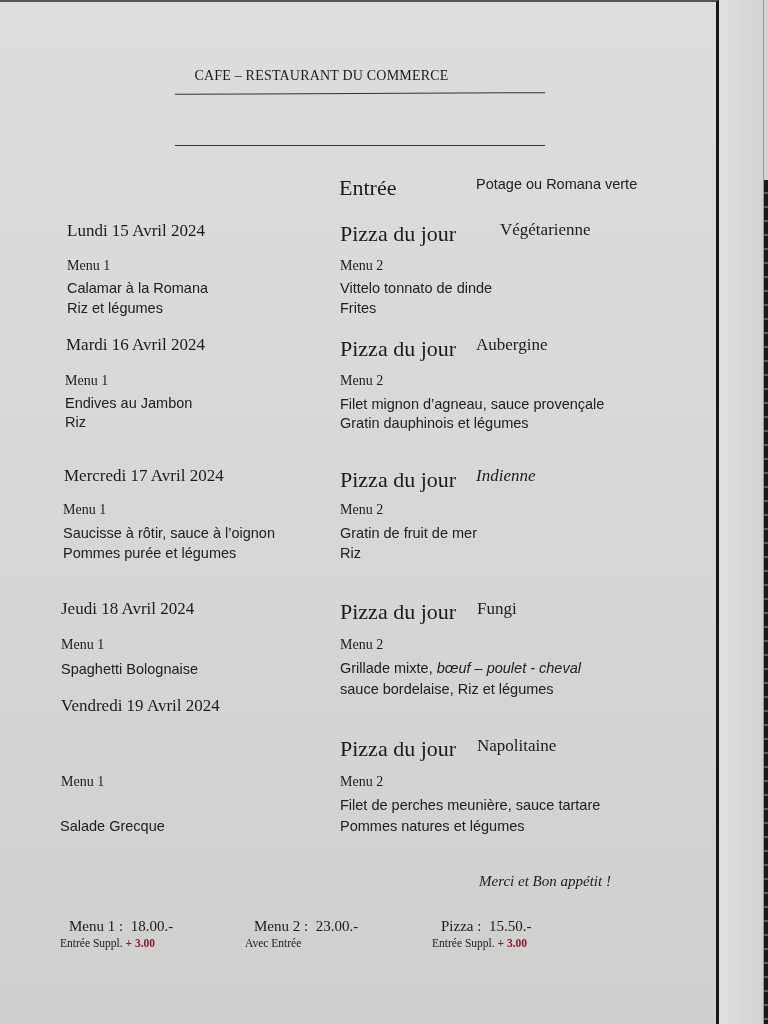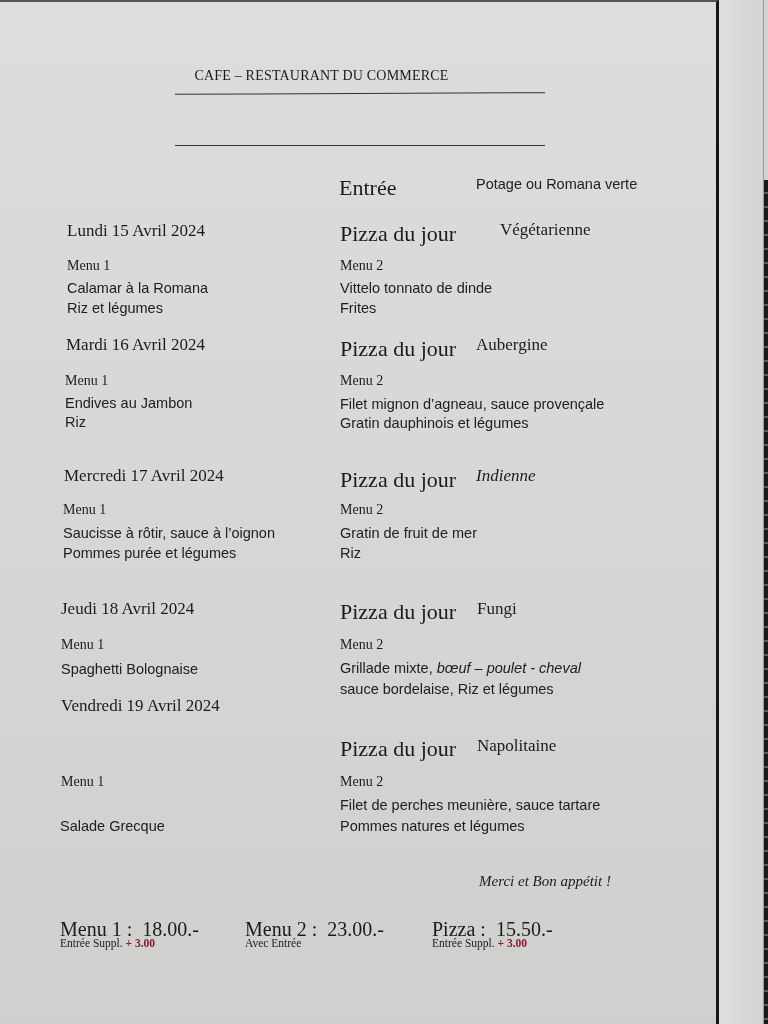--- a/index.html
+++ b/index.html
@@ -33,21 +33,21 @@
   .rule { position:absolute; height:1px; background:#333; }
   .title { left:0; width:716px; top:100px; text-align:center; font-size:31px; letter-spacing:0.3px; }
 
   .label-serif { font-size:22px; }
   .dish { font-size:14.5px; color:#202020; }
   .day { font-size:17px; text-underline-offset:3px; text-decoration-thickness:1.5px; }
   .menu-h { font-size:14px; }
   .pizza-val { font-size:17px; }
 
   .merci { font-style:italic; font-size:15px; }
-  .price { font-size:20px; }
+  .price { font-size:15px;margin-left:9px; }
   .supp { font-size:11.5px; }
   .supp .accent { color:#8a1a33; font-weight:bold; }
 </style>
 </head>
 <body>
 
 <div class="sheet">
 
   <div class="abs serif restaurant">CAFE – RESTAURANT DU COMMERCE</div>
   <div class="rule" style="left:175px; top:91px; width:370px; transform:rotate(-0.25deg);"></div>

